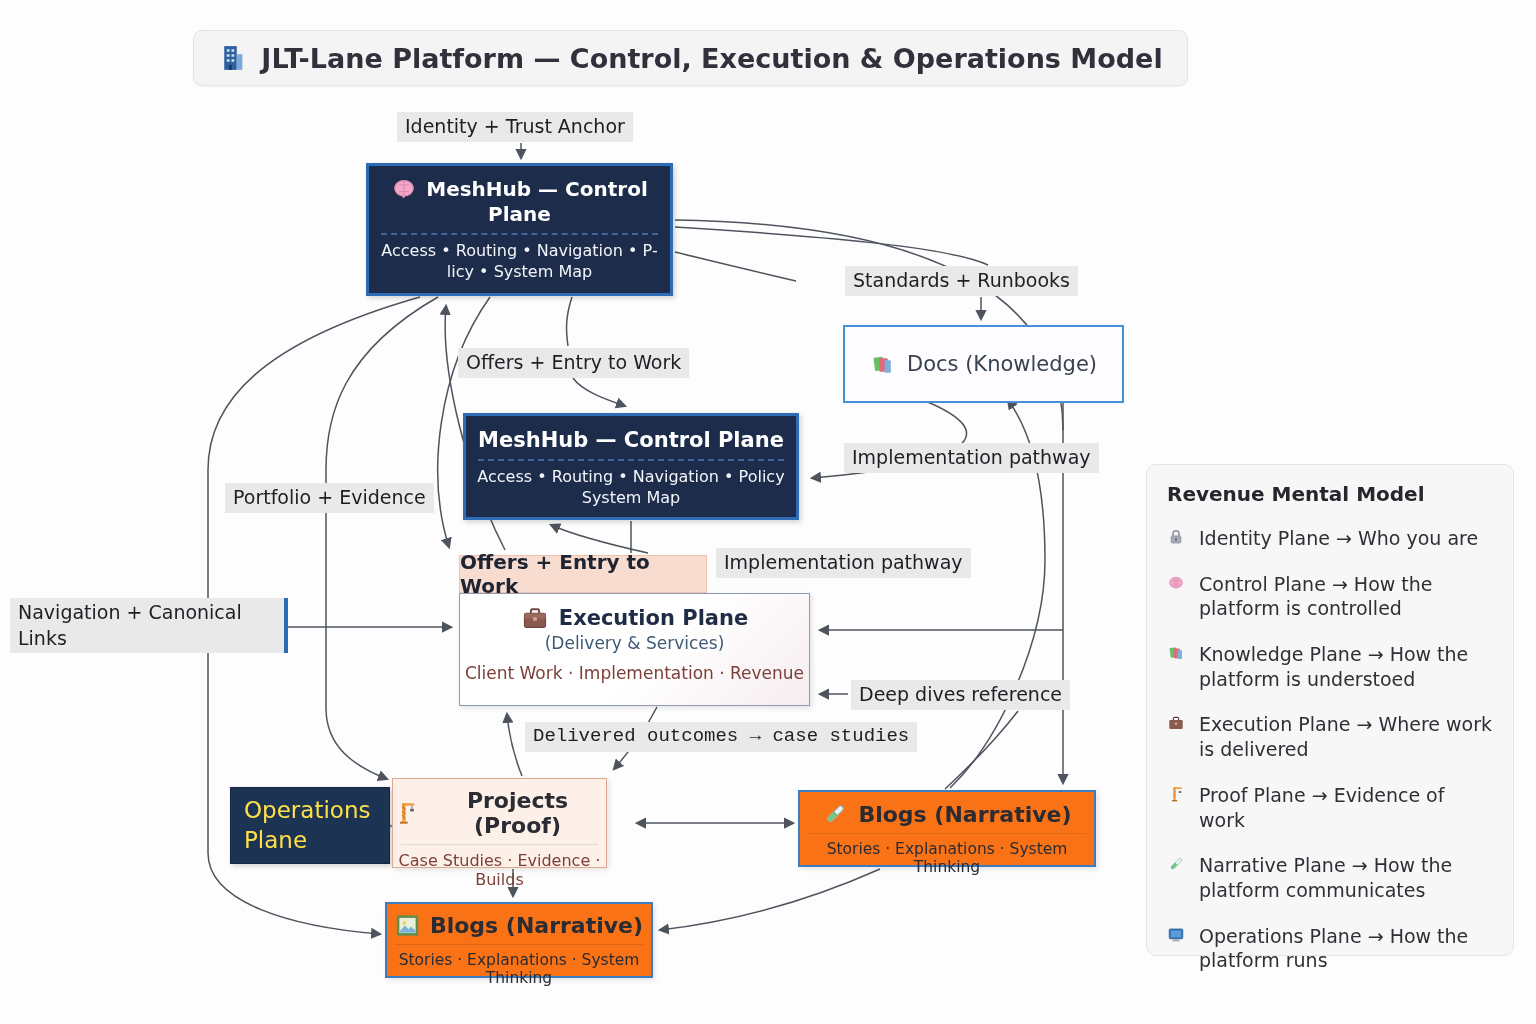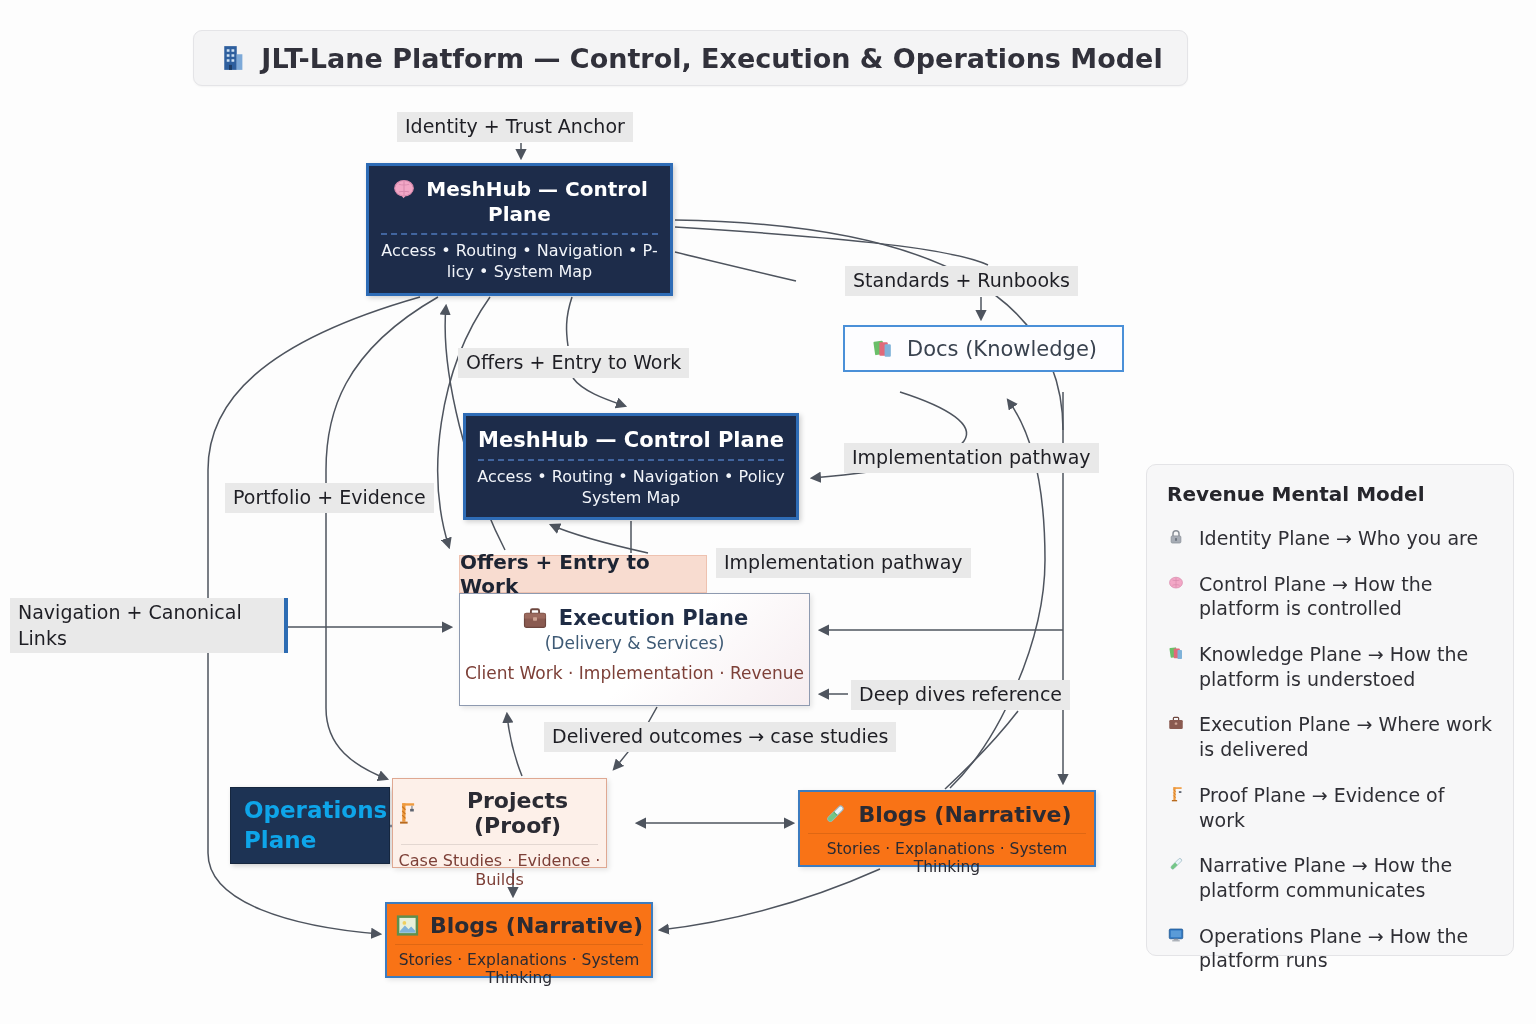--- a/index.html
+++ b/index.html
@@ -21,31 +21,31 @@
     box-shadow:2px 2px 5px rgba(0,0,0,.18);}
   .navy .nt{font-weight:bold;font-size:20px;display:flex;align-items:center;justify-content:center;gap:9px;margin-top:10px;}
   .navy .nt2{font-weight:bold;font-size:20px;}
   .navy .sep{border-top:2px dashed #41659f;margin:7px 12px 6px 12px;}
   .navy .ns{font-size:16px;color:#f2f5fa;line-height:1.3;}
   
   .lightbox{z-index:2;text-align:center;box-shadow:2px 2px 5px rgba(0,0,0,.10);}
   .nrow{display:flex;align-items:center;justify-content:center;gap:10px;font-weight:bold;color:#2b2b33;}
   .ndiv{border-top:1px solid rgba(0,0,0,.10);margin:6px 8px;}
   .nitems{font-size:16px;color:#7d4038;}
-  .docs-box{left:843px;top:325px;width:281px;height:47px;background:#fdfdff;border:2px solid #4a90d8;
+  .docs-box{left:843px;top:325px;width:281px;height:78px;background:#fdfdff;border:2px solid #4a90d8;
     display:flex;align-items:center;justify-content:center;gap:12px;font-size:21px;color:#39424f;z-index:2;}
   .salmon{left:459px;top:555px;width:248px;height:38px;background:#f8dcd0;border:1px solid #eec2b0;
     display:flex;align-items:center;justify-content:center;font-size:20px;font-weight:600;color:#1d2433;z-index:4;}
   .exec{left:459px;top:593px;width:351px;height:113px;background:linear-gradient(135deg,#ffffff 55%,#f6edf0);
     border:1.5px solid #8e9ab0;padding-top:10px;}
   .exec .nrow{font-size:21px;color:#1f2c45;}
   .exec .sub{font-size:17px;color:#3e5a75;margin-top:1px;}
   .exec .nitems{margin-top:10px;font-size:17px;}
-  .ops{left:230px;top:787px;width:160px;height:77px;background:#1d3354;border:1px solid #16273f;color:#0ea5e9;
-    font-size:23px;font-weight:bold;z-index:2;padding:8px 0 0 13px;text-align:left;line-height:1.3;
+  .ops{left:230px;top:787px;width:160px;height:77px;background:#1d3354;border:1px solid #16273f;color:#fde047;
+    font-size:23px;font-weight:normal;z-index:2;padding:8px 0 0 13px;text-align:left;line-height:1.3;
     box-shadow:2px 2px 5px rgba(0,0,0,.18);}
   .projects{left:392px;top:778px;width:215px;height:90px;background:#fdf0e9;border:1.5px solid #dfa892;padding-top:9px;}
   .projects .nrow{font-size:22px;}
   .blogs{background:#f97316;border:2px solid #3c7cc0;padding-top:9px;}
   .blogs .nrow{font-size:22px;}
   .blogs .nitems{color:#2b2b33;font-size:15.5px;}
   .blogs-right{left:798px;top:790px;width:298px;height:77px;}
   .blogs-bottom{left:385px;top:902px;width:268px;height:76px;}
   
   .legend{left:1146px;top:464px;width:368px;height:492px;background:#f7f7f8;border:1px solid #e4e4e7;
@@ -120,21 +120,21 @@
   </div>
 
   <div class="edge-label" style="left:397px;top:112px;">Identity + Trust Anchor</div>
   <div class="edge-label" style="left:797px;top:266px;margin-left:48px;">Standards + Runbooks</div>
   <div class="edge-label" style="left:458px;top:348px;">Offers + Entry to Work</div>
   <div class="edge-label" style="left:844px;top:443px;">Implementation pathway</div>
   <div class="edge-label" style="left:225px;top:483px;">Portfolio + Evidence</div>
   <div class="edge-label" style="left:716px;top:548px;">Implementation pathway</div>
   <div class="edge-label nav-label" style="left:10px;top:598px;">Navigation + Canonical Links</div>
   <div class="edge-label" style="left:851px;top:680px;">Deep dives reference</div>
-  <div class="edge-label" style="left:544px;top:722px;">Delivered outcomes → case studies</div>
+  <div class="edge-label" style="left:525px;top:722px;font-family:Liberation Mono, monospace;">Delivered outcomes → case studies</div>
 
   <div class="abs navy" style="left:366px;top:163px;width:307px;height:133px;">
     <div class="nt">
       <span class="ic">
         <svg width="26" height="26" viewBox="0 0 24 24">
             <ellipse cx="12" cy="11.3" rx="8.6" ry="7.2" fill="#f2a7c6" stroke="#d98bae" stroke-width="1"></ellipse>
             <path d="M12 4.5 V18.2 M7.2 7.5 C9.5 8.6 14.5 8.6 16.8 7.5 M7.2 14.8 C9.5 13.8 14.5 13.8 16.8 14.8" stroke="#d98bae" stroke-width="1" fill="none"></path>
             <path d="M9.5 17.8 L11.5 20.6 L13.4 18.4 z" fill="#e89cba"></path>
           </svg>
       </span>

